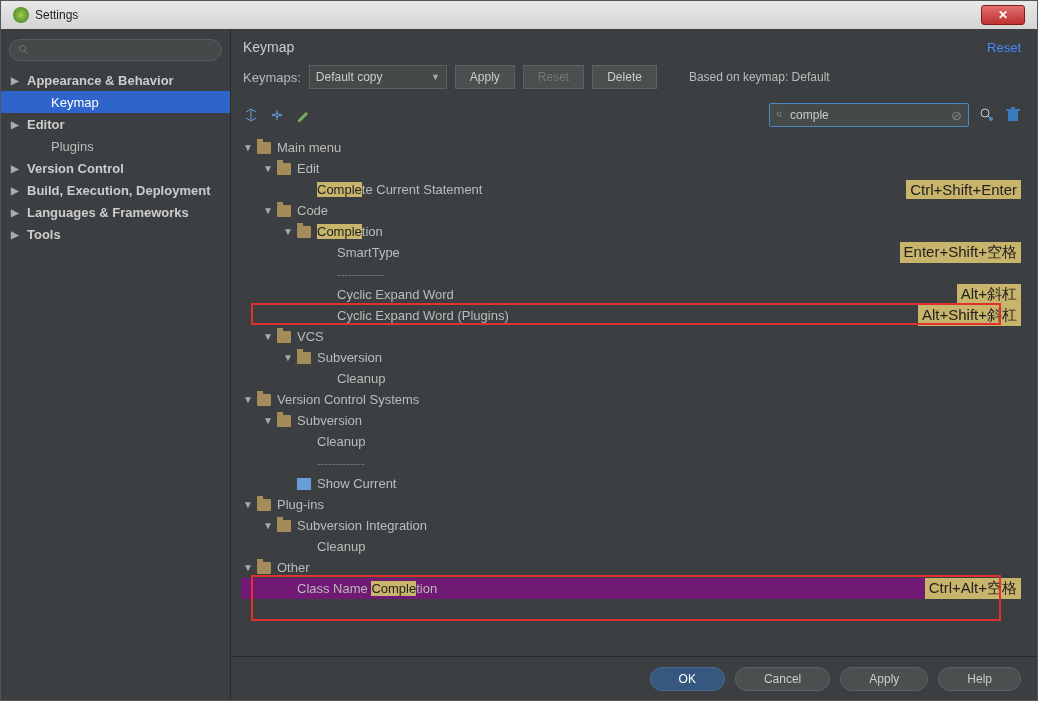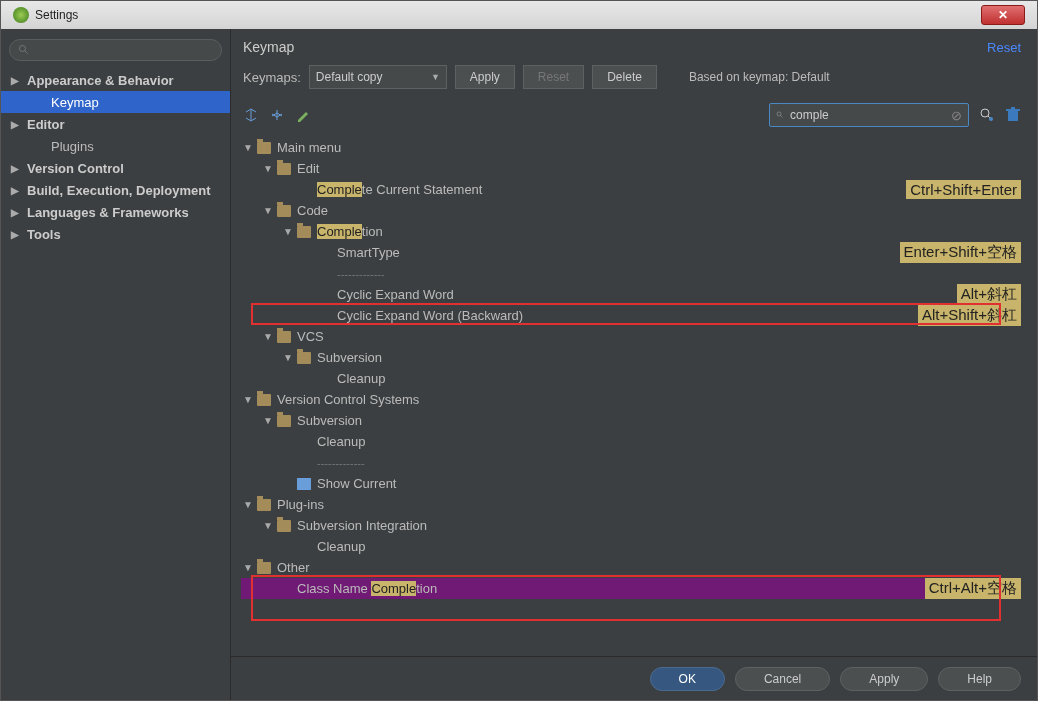--- a/index.html
+++ b/index.html
@@ -208,21 +208,21 @@
             </div>
             <div class="trow ind3">
               <span class="arrow"></span>
               <span style="width:14px;margin-right:6px;display:inline-block"></span>
               <span>Cyclic Expand Word</span>
               <span class="short">Alt+斜杠</span>
             </div>
             <div class="trow ind3">
               <span class="arrow"></span>
               <span style="width:14px;margin-right:6px;display:inline-block"></span>
-              <span>Cyclic Expand Word (Backward)</span>
+              <span>Cyclic Expand Word (Plugins)</span>
               <span class="short">Alt+Shift+斜杠</span>
             </div>
             <div class="trow ind1">
               <span class="arrow">▼</span>
               <span class="ficon"></span>
               <span>VCS</span>
             </div>
             <div class="trow ind2">
               <span class="arrow">▼</span>
               <span class="ficon"></span>

